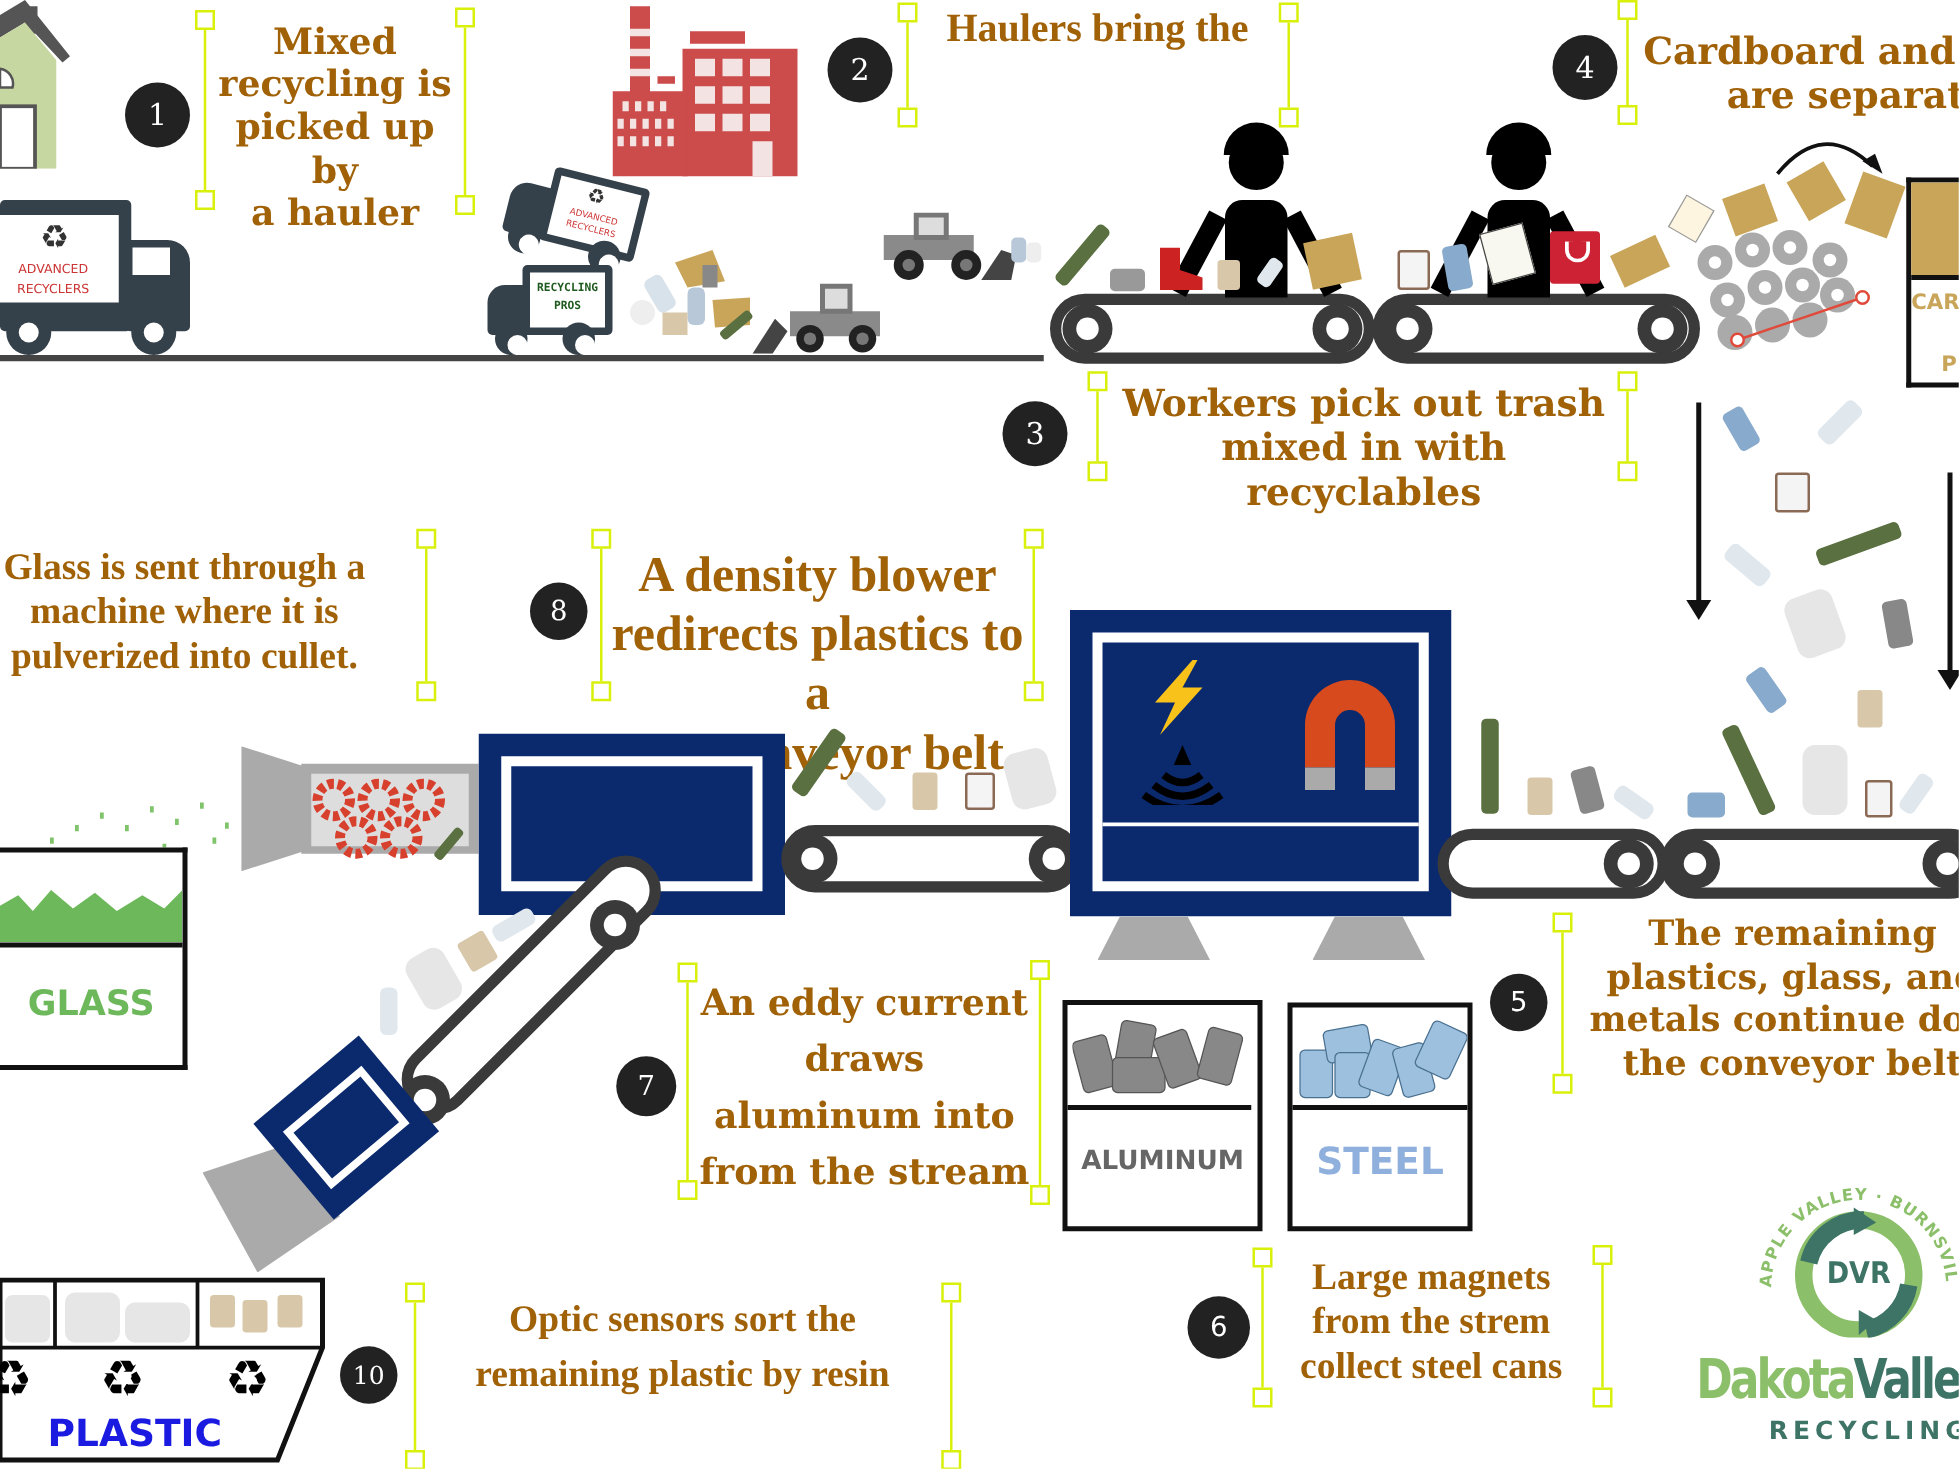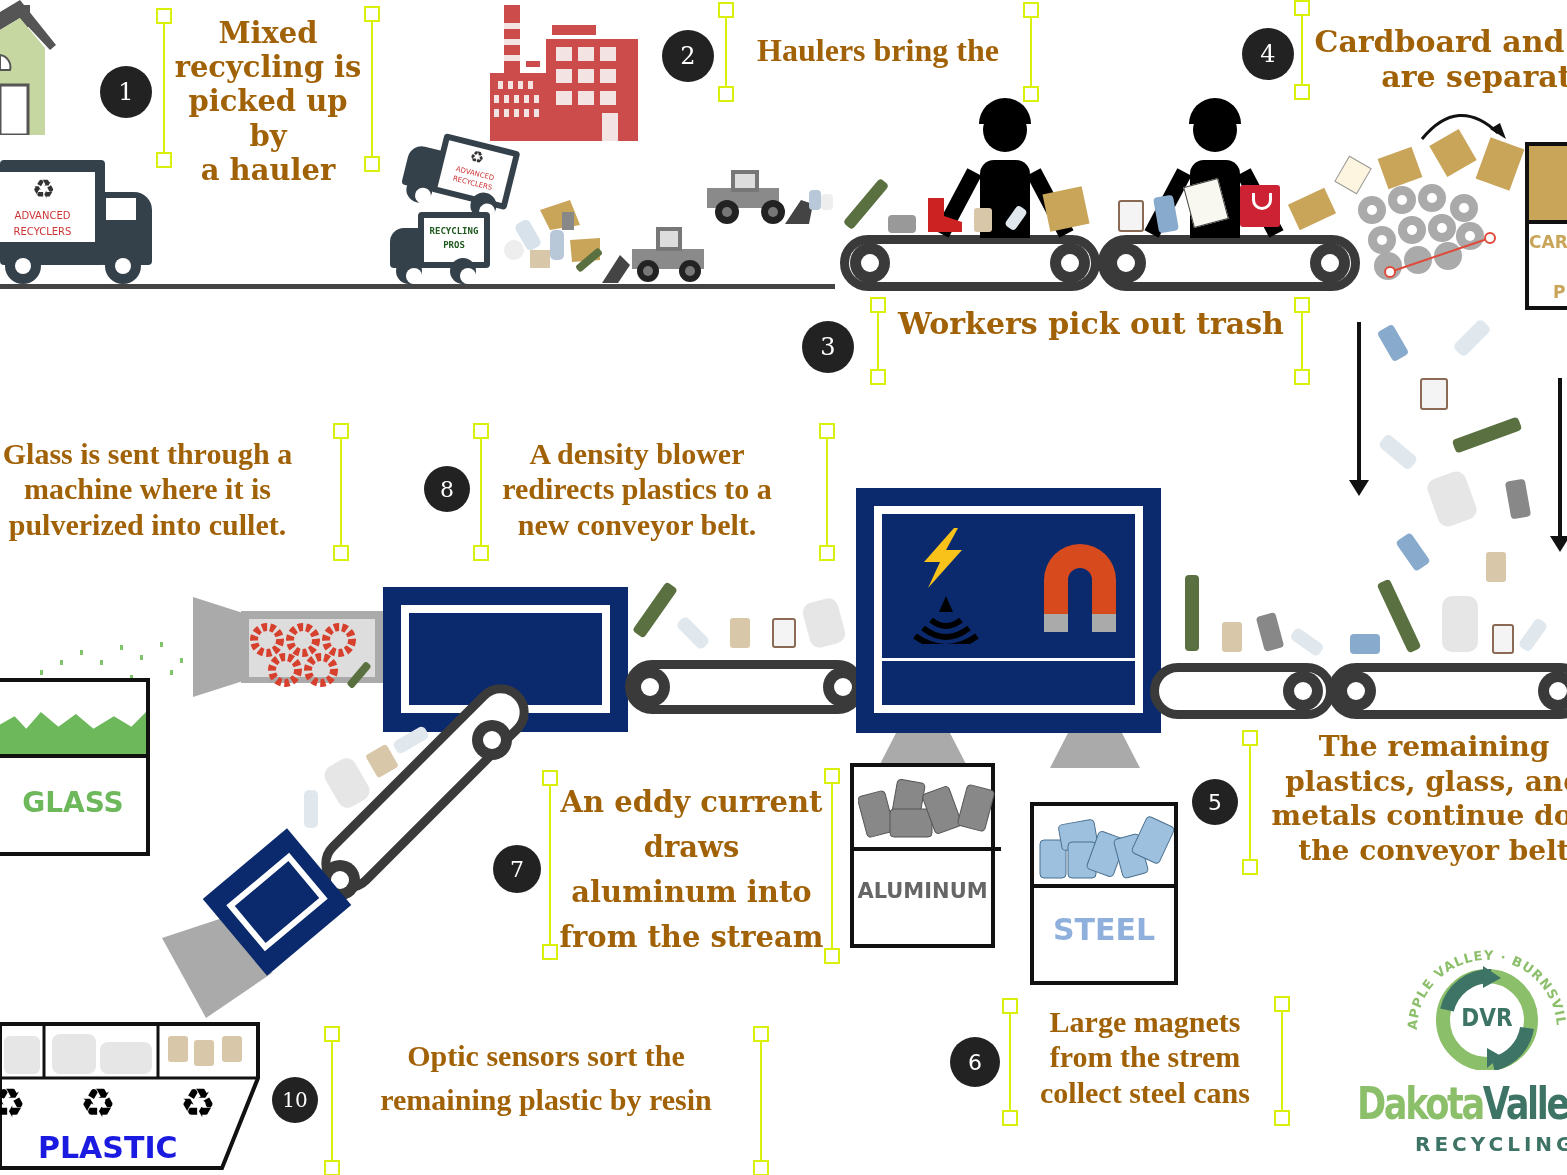--- a/index.html
+++ b/index.html
@@ -167,21 +167,21 @@
     <circle cx="68" cy="42" r="12" fill="#222"></circle>
       <circle cx="68" cy="42" r="5" fill="#777"></circle>
     <rect x="104" y="20" width="12" height="20" rx="4" fill="#b8c8d8"></rect>
     <rect x="116" y="24" width="12" height="16" rx="4" fill="#eee"></rect>
   </svg>
 </div>
 
 <div class="num" style="left:662px;top:30px;">2</div>
 <div class="bracket" style="left:725px;top:12px;height:80px;"></div>
 <div class="bracket" style="left:1030px;top:12px;height:80px;"></div>
-<div class="step-text light" style="left:730px;top:32px;width:296px;font-size:32px;font-weight:bold;">
+<div class="step-text light" style="left:730px;top:4px;width:296px;font-size:32px;font-weight:bold;">
   <div>Haulers bring the</div>
 </div>
 
 <div class="belt" style="left:840px;top:235px;width:260px;height:56px;"></div>
 <div class="gear" style="left:850px;top:243px;"></div>
 <div class="gear" style="left:1050px;top:243px;"></div>
 <div class="belt" style="left:1098px;top:235px;width:262px;height:56px;"></div>
 <div class="gear" style="left:1106px;top:243px;"></div>
 <div class="gear" style="left:1310px;top:243px;"></div>
 
@@ -216,20 +216,21 @@
 <div class="item" style="left:1188px;top:182px;width:34px;height:40px;background:#f8f8f0;border:1px solid #444;transform:rotate(-15deg);"></div>
 <div class="item" style="left:1240px;top:185px;width:40px;height:42px;background:#cc2233;border-radius:3px;">
   <div class="abs" style="left:12px;top:8px;width:14px;height:14px;border:3px solid #fff;border-top:none;border-radius:0 0 10px 10px;"></div>
 </div>
 
 <div class="num" style="left:802px;top:321px;">3</div>
 <div class="bracket" style="left:877px;top:307px;height:68px;"></div>
 <div class="bracket" style="left:1301px;top:307px;height:68px;"></div>
 <div class="step-text" style="left:882px;top:306px;width:418px;font-size:30px;">
   <div>Workers pick out trash</div>
+    <div>mixed in with recyclables</div>
 </div>
 
 <div class="num" style="left:1242px;top:28px;">4</div>
 <div class="bracket" style="left:1301px;top:10px;height:80px;"></div>
 <div class="step-text" style="left:1306px;top:24px;width:300px;font-size:30px;">
   <div>Cardboard and P</div>
     <div style="padding-left:60px;">are separate</div>
 </div>
 
 <div class="item" style="left:1292px;top:195px;width:40px;height:28px;background:#c9a55a;transform:rotate(-25deg);"></div>
@@ -297,21 +298,21 @@
 <div class="bracket" style="left:340px;top:433px;height:118px;"></div>
 <div class="step-text light" style="left:-40px;top:436px;width:375px;font-size:30px;font-weight:bold;">
   <div>Glass is sent through a</div>
     <div>machine where it is</div>
     <div>pulverized into cullet.</div>
 </div>
 
 <div class="num" style="left:424px;top:466px;width:46px;height:46px;font-size:22px;">8</div>
 <div class="bracket" style="left:480px;top:433px;height:118px;"></div>
 <div class="bracket" style="left:826px;top:433px;height:118px;"></div>
-<div class="step-text light" style="left:468px;top:436px;width:338px;font-size:30px;font-weight:bold;">
+<div class="step-text light" style="left:485px;top:436px;width:338px;font-size:40px;font-weight:bold;">
   <div>A density blower</div>
     <div>redirects plastics to a</div>
     <div>new conveyor belt.</div>
 </div>
 
 <div class="abs" style="left:193px;top:597px;width:190px;height:100px;">
   <svg width="190" height="100">
       <polygon points="0,0 50,16 50,84 0,100" fill="#aaa"></polygon>
       <rect x="48" y="14" width="142" height="72" fill="#aaa"></rect>
       <rect x="56" y="22" width="126" height="58" fill="#ddd"></rect>
@@ -470,21 +471,21 @@
 <div class="num" style="left:493px;top:845px;width:48px;height:48px;font-size:22px;">7</div>
 <div class="bracket" style="left:549px;top:780px;height:170px;"></div>
 <div class="bracket" style="left:831px;top:778px;height:176px;"></div>
 <div class="step-text" style="left:554px;top:780px;width:275px;font-size:29px;line-height:1.55;">
   <div>An eddy current</div>
     <div>draws</div>
     <div>aluminum into</div>
     <div>from the stream</div>
 </div>
 
-<div class="bin" style="left:850px;top:763px;width:145px;height:185px;text-decoration:underline;">
+<div class="bin" style="left:850px;top:800px;width:160px;height:185px;text-decoration:underline;">
   <div class="abs" style="left:4px;top:6px;width:140px;height:70px;">
     <svg width="140" height="70">
         <g fill="#888" stroke="#555" stroke-width="1">
       <rect x="4" y="20" width="28" height="42" rx="4" transform="rotate(-15 18 41)"></rect>
       <rect x="36" y="8" width="28" height="42" rx="4" transform="rotate(10 50 29)"></rect>
       <rect x="32" y="36" width="42" height="28" rx="4"></rect>
       <rect x="70" y="16" width="28" height="42" rx="4" transform="rotate(-20 84 37)"></rect>
       <rect x="104" y="14" width="28" height="42" rx="4" transform="rotate(15 118 35)"></rect>
     </g>
       </svg>

